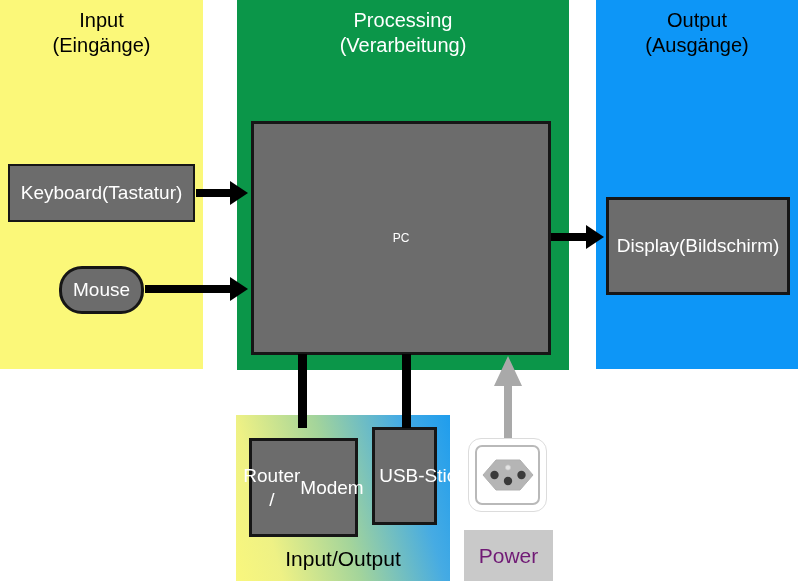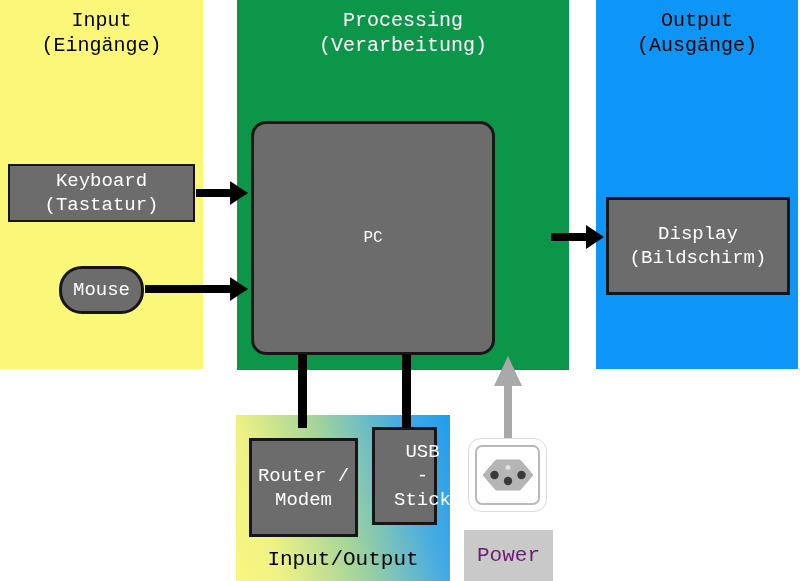--- a/index.html
+++ b/index.html
@@ -1,18 +1,18 @@
 <!DOCTYPE html>
 <html><head>
 <meta charset="utf-8">
 <style>
   html,body{margin:0;padding:0;background:#ffffff;}
   .stage{
     position:relative;width:800px;height:581px;background:#ffffff;overflow:hidden;
-    font-family:Liberation Mono, monospace;
+    font-family:Liberation Sans, sans-serif;
   }
   
   .panel{position:absolute;}
   .panel-input{left:0;top:0;width:203px;height:369px;background:#FBF879;}
   .panel-processing{left:237px;top:0;width:332px;height:370px;background:#0B9649;}
   .panel-output{left:596px;top:0;width:202px;height:369px;background:#0D96F7;}
   .panel-io{
     left:236px;top:415px;width:214px;height:166px;
     background:linear-gradient(74deg,#F9F77D 0%,#EEF185 18%,#A3D49B 48%,#46ABE3 80%,#1F9DED 100%);
   }
@@ -22,27 +22,27 @@
   }
   .panel-title.light{color:#ffffff;}
   .panel-title span{display:block;}
   .io-caption{
     position:absolute;bottom:10px;left:0;right:0;text-align:center;
     font-size:21px;color:#000;
   }
   
   .node{
     position:absolute;box-sizing:border-box;background:#6C6C6C;border:2px solid #161616;
-    color:#fff;display:flex;flex-direction:column;align-items:center;justify-content:center;
+    color:#fff;display:flex;flex-direction:row;align-items:center;justify-content:center;
     text-align:center;font-size:19px;line-height:24px;
   }
   .node span{display:block;}
   .node-keyboard{left:8px;top:164px;width:187px;height:58px;}
   .node-mouse{left:59px;top:266px;width:85px;height:48px;border-radius:23px;border-width:3px;}
-  .node-pc{left:251px;top:121px;width:244px;height:234px;border-width:3px;font-size:16px;border-radius:15px;}
+  .node-pc{left:251px;top:121px;width:300px;height:234px;border-width:3px;font-size:12px;}
   .node-display{left:606px;top:170px;width:184px;height:98px;border-width:3px;margin-top:27px;}
   .node-router{left:249px;top:426px;width:109px;height:99px;border-width:3px;margin-top:12px;}
   .node-usb{left:372px;top:427px;width:65px;height:98px;border-width:3px;padding-left:36px;}
   
   .harrow{position:absolute;height:24px;}
   .harrow .shaft{position:absolute;left:0;top:8px;height:8px;background:#000;}
   .harrow .head{
     position:absolute;top:0;width:0;height:0;
     border-top:12px solid transparent;border-bottom:12px solid transparent;border-left:18px solid #000;
   }

